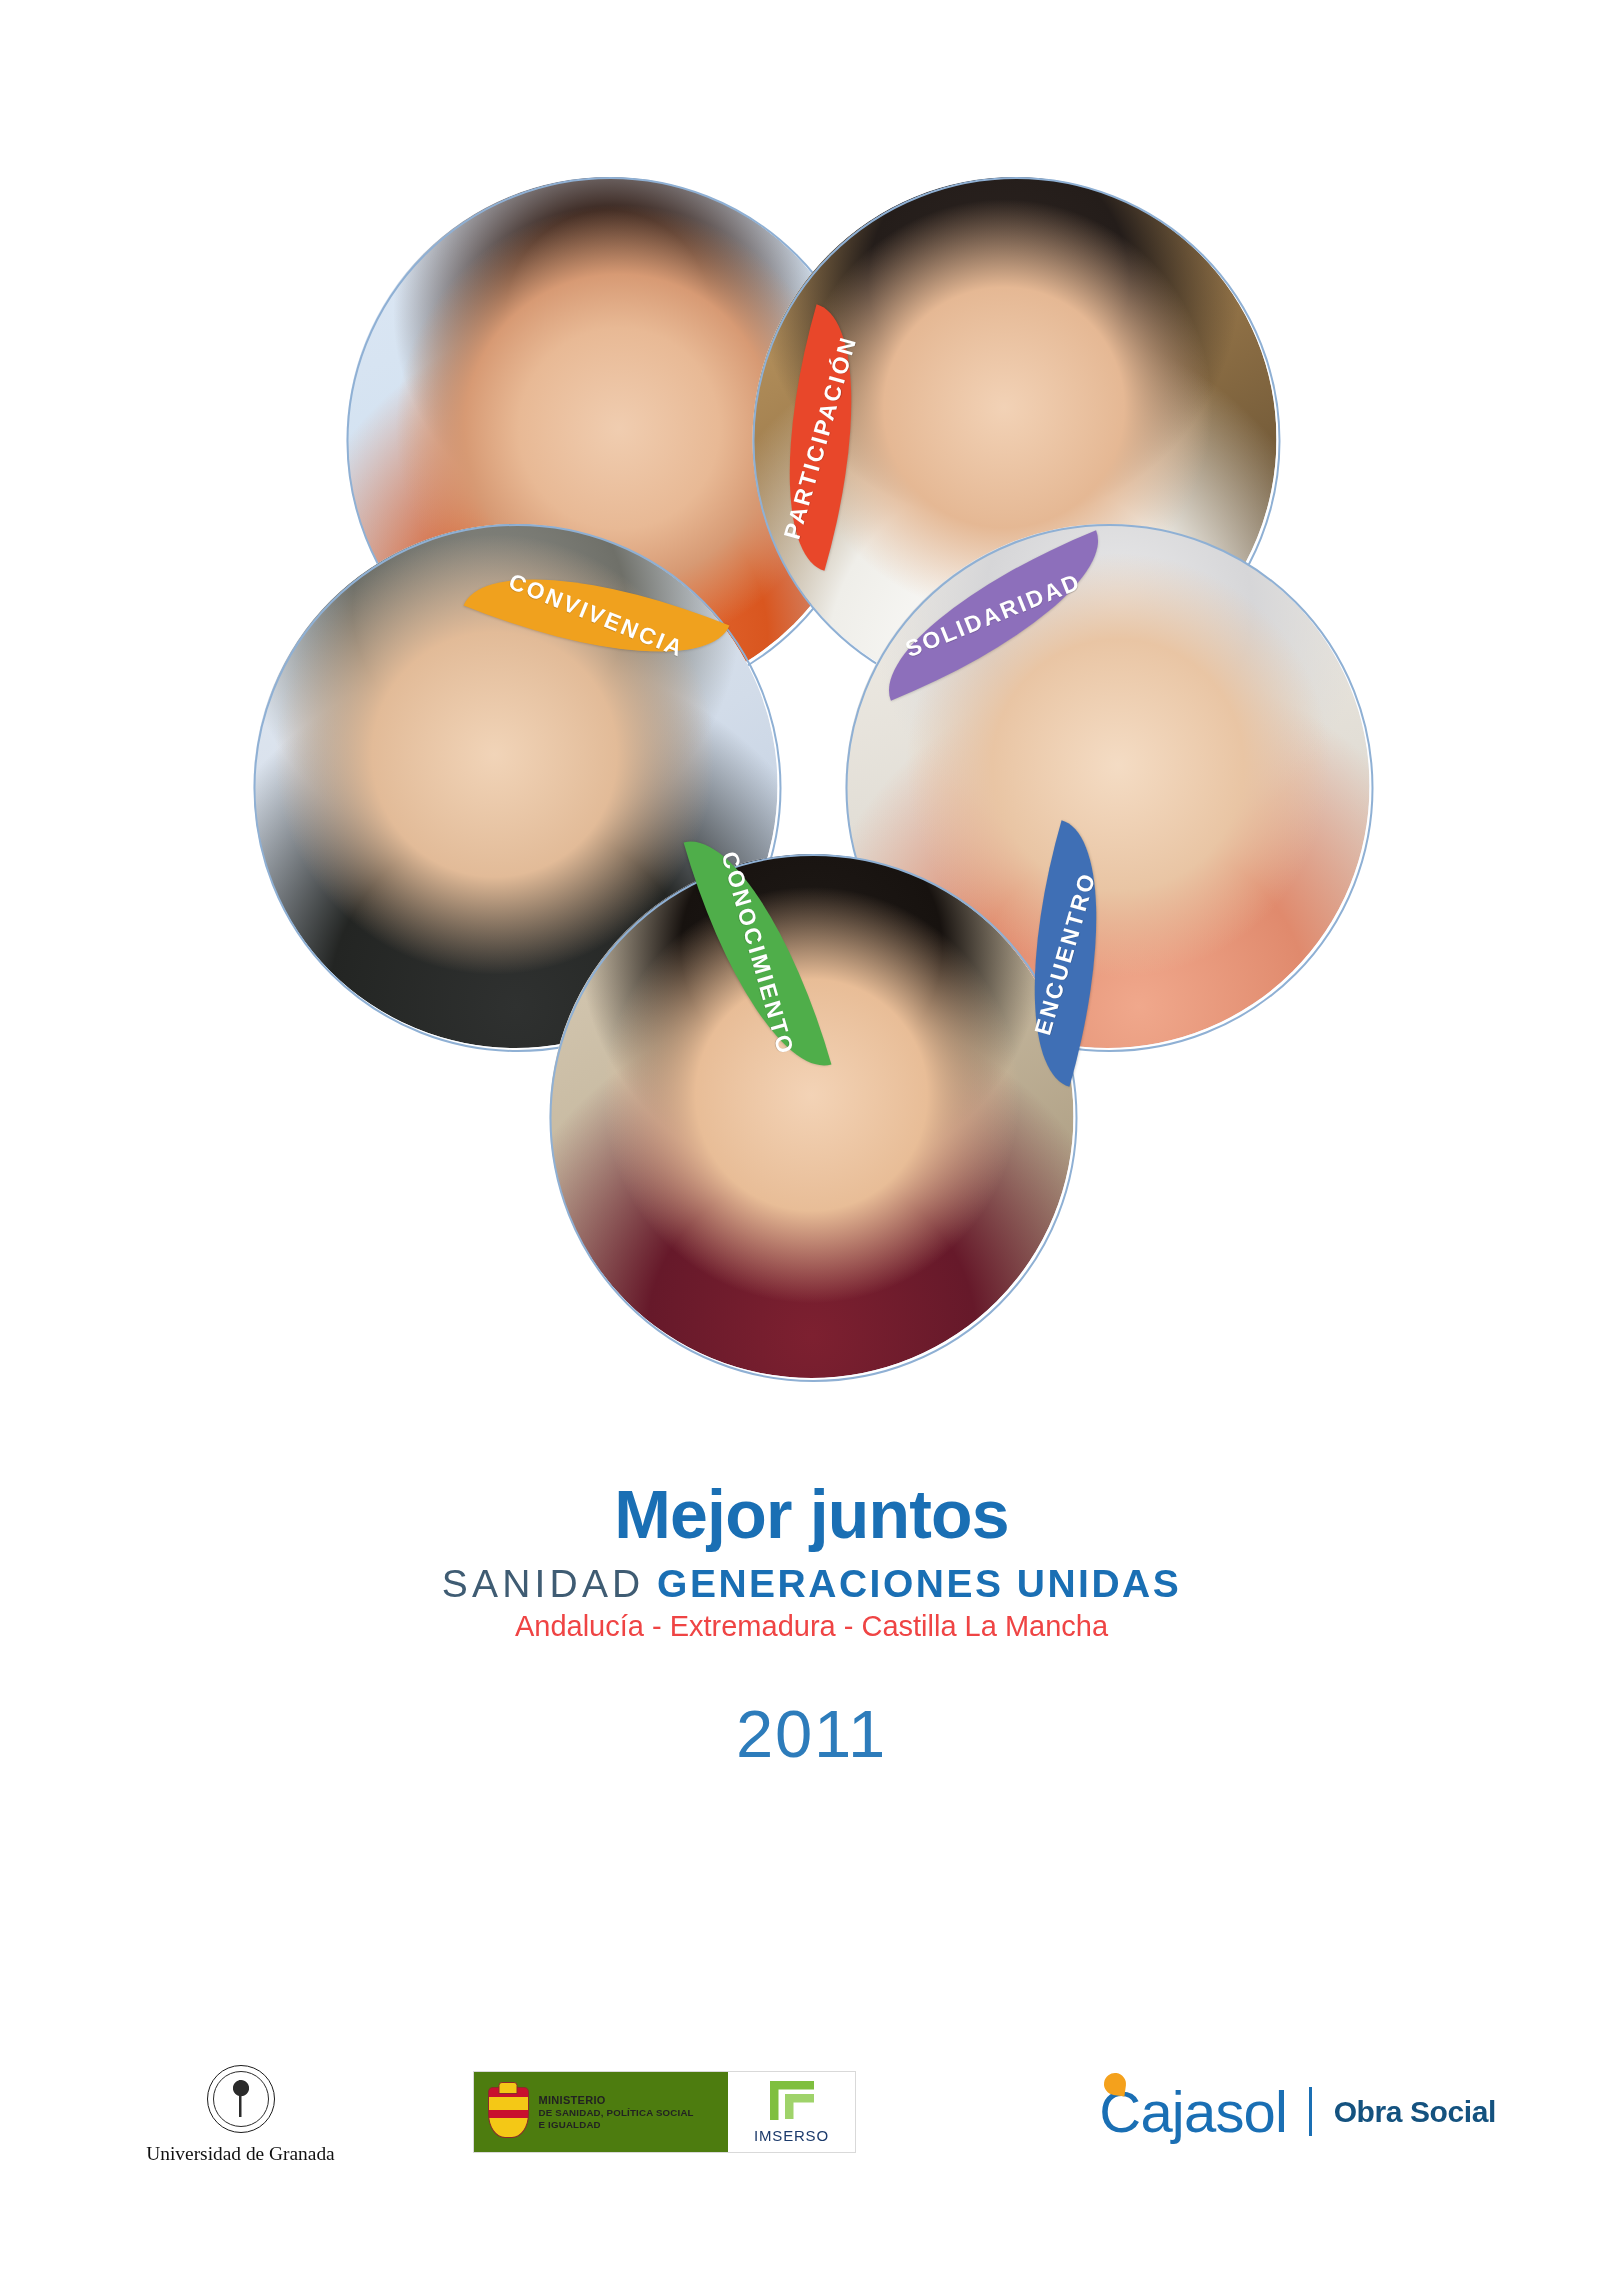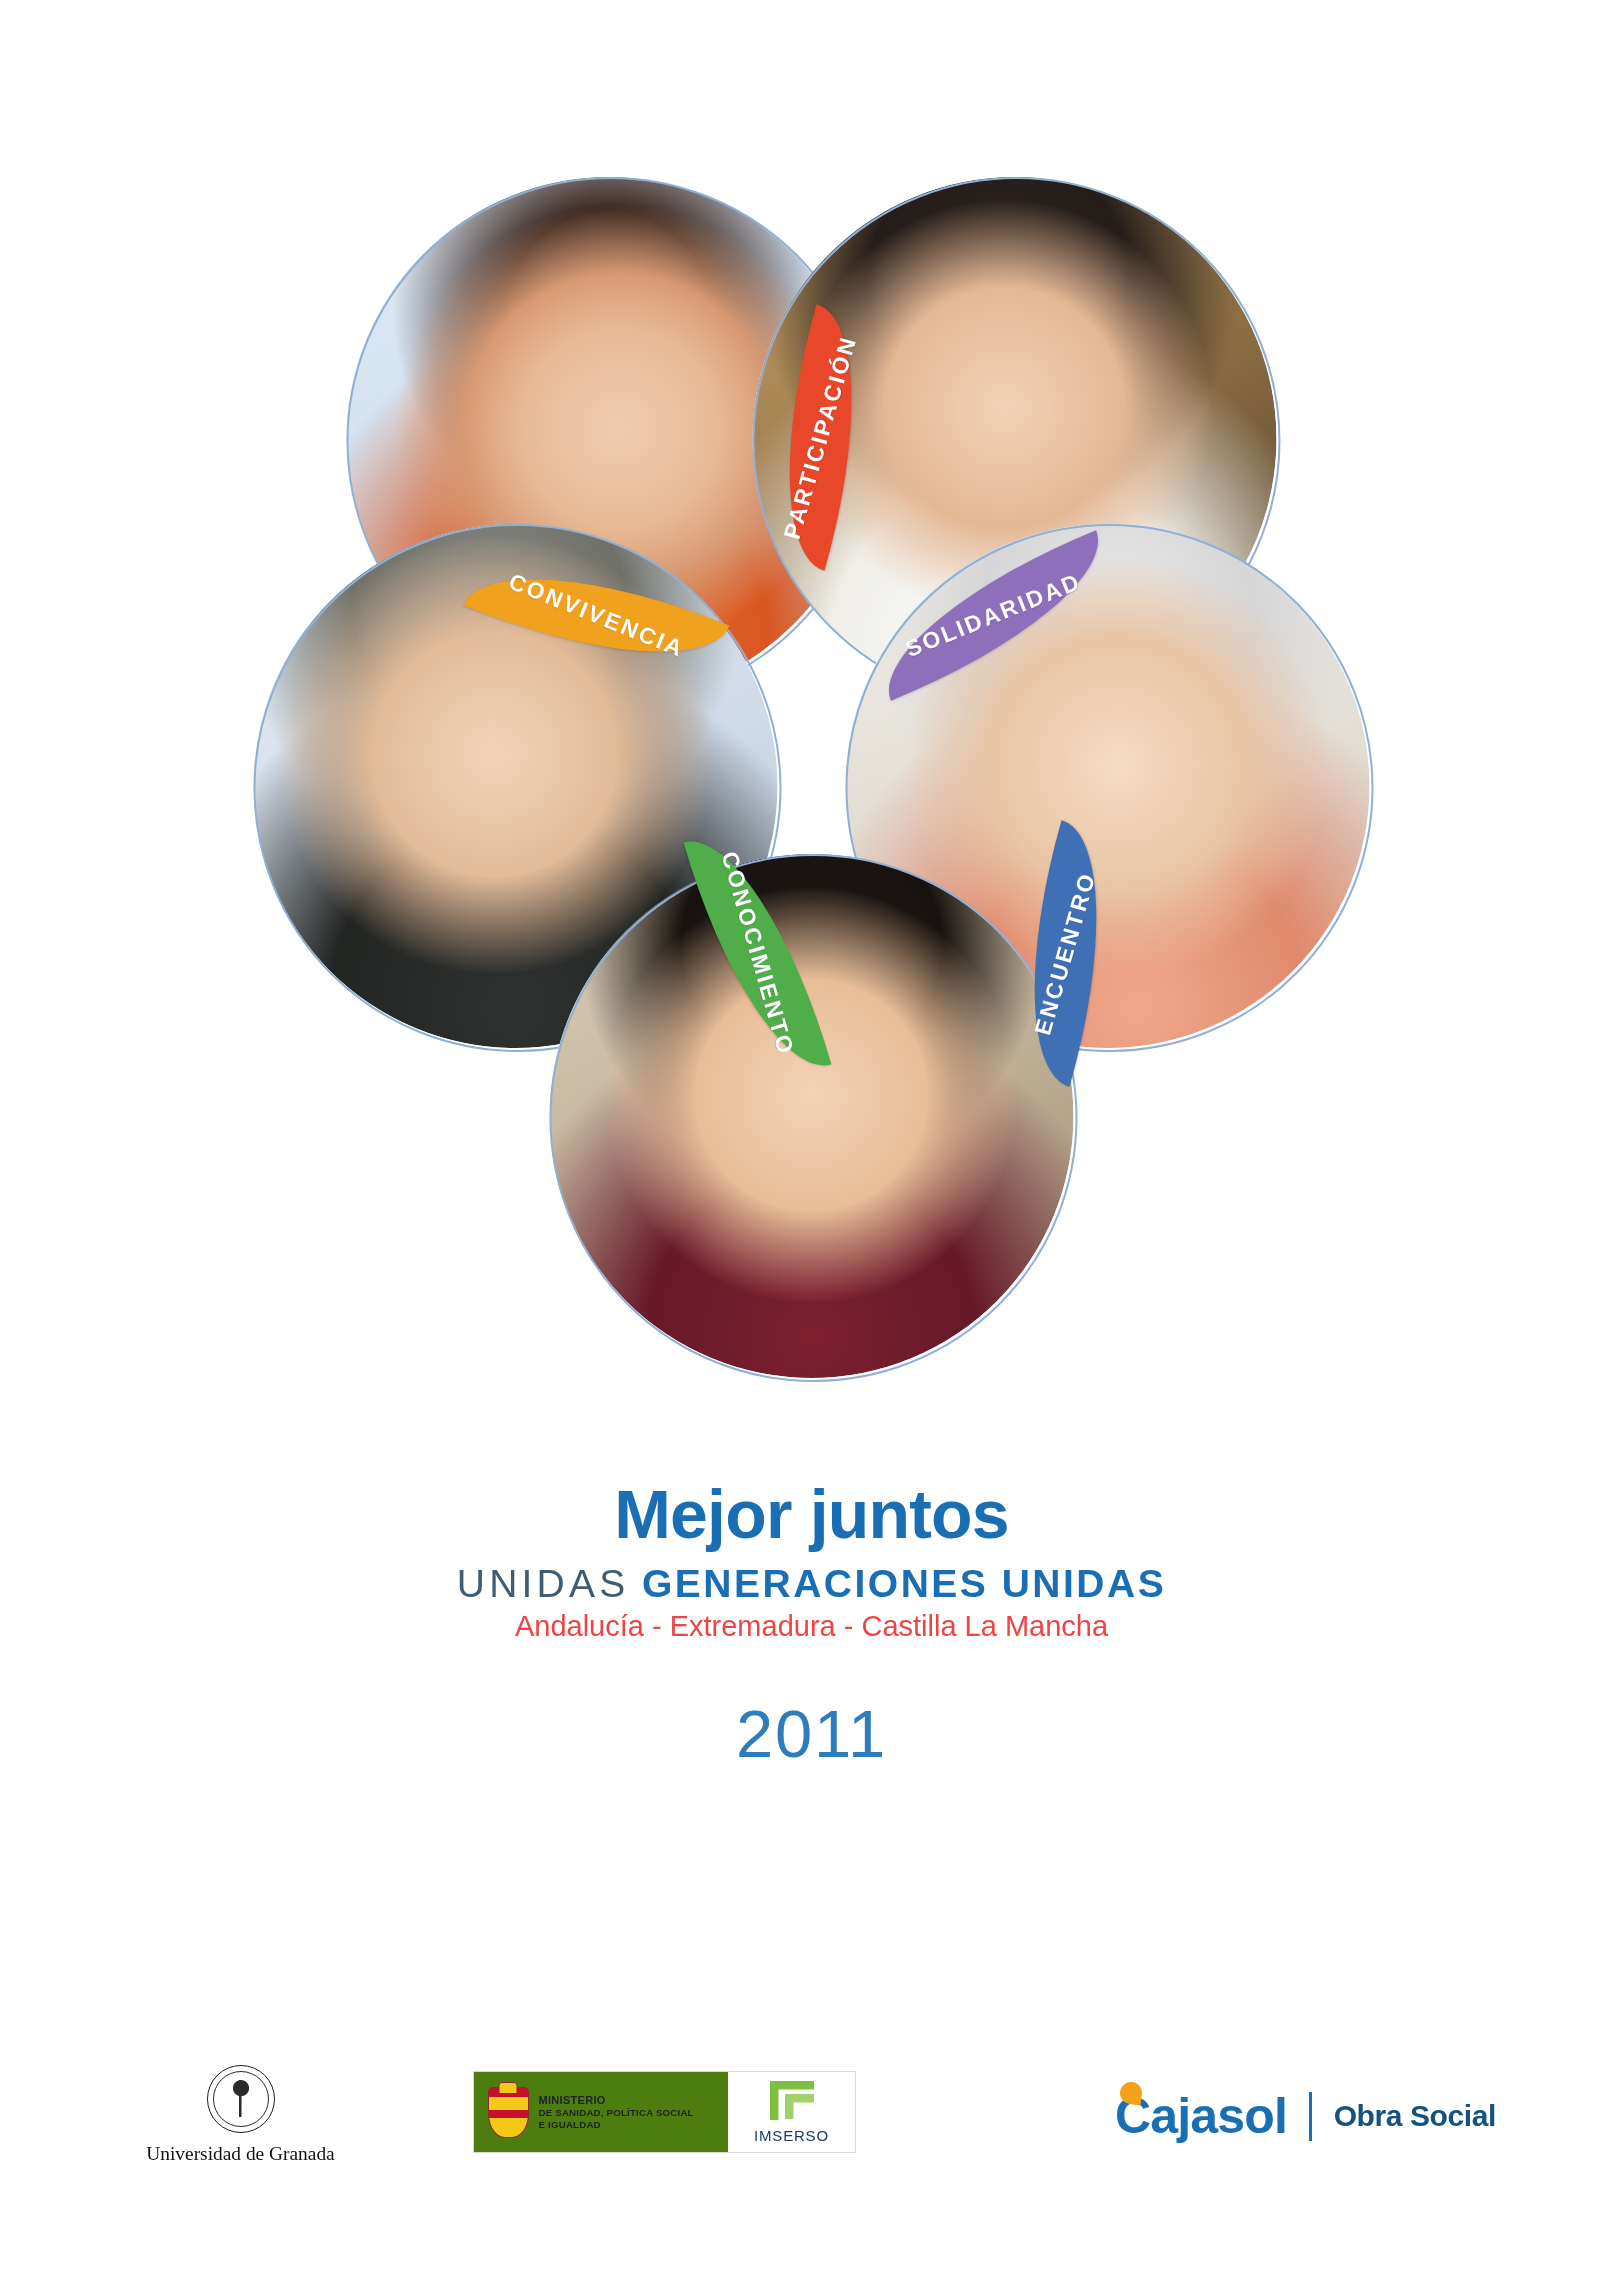--- a/index.html
+++ b/index.html
@@ -284,22 +284,22 @@
 
   .logo-cajasol {
     position: absolute;
     right: 127px;
     bottom: 20px;
     display: flex;
     align-items: center;
     gap: 22px;
   }
   .cj-word {
-    font-size: 50px;
-    font-weight: bold;
+    font-size: 58px;
+    font-weight: normal;
     color: #1a6fb4;
     letter-spacing: -0.8px;
     position: relative;
     padding-left: 3.4px;
     text-align: right;
   }
   .cj-word::before {
     content: "";
     position: absolute;
     left: 8.5px;
@@ -371,21 +371,21 @@
     </div>
 
     <div class="petal eye" style="left:693px; top:761px; background:#3f6fb5; transform:rotate(-74deg);">
       <span>ENCUENTRO</span>
     </div>
   </div>
 
   <div class="titleblock">
     <div class="t-main">Mejor juntos</div>
     <div class="t-sub">
-      <span class="light">UNIDAS</span>
+      <span class="light">SANIDAD</span>
       <span class="bold">GENERACIONES UNIDAS</span>
     </div>
     <div class="t-region">Andalucía - Extremadura - Castilla La Mancha</div>
     <div class="t-year">2011</div>
   </div>
 
   <div class="footer">
 
     <div class="logo-ugr">
       <div class="ugr-seal"></div>

